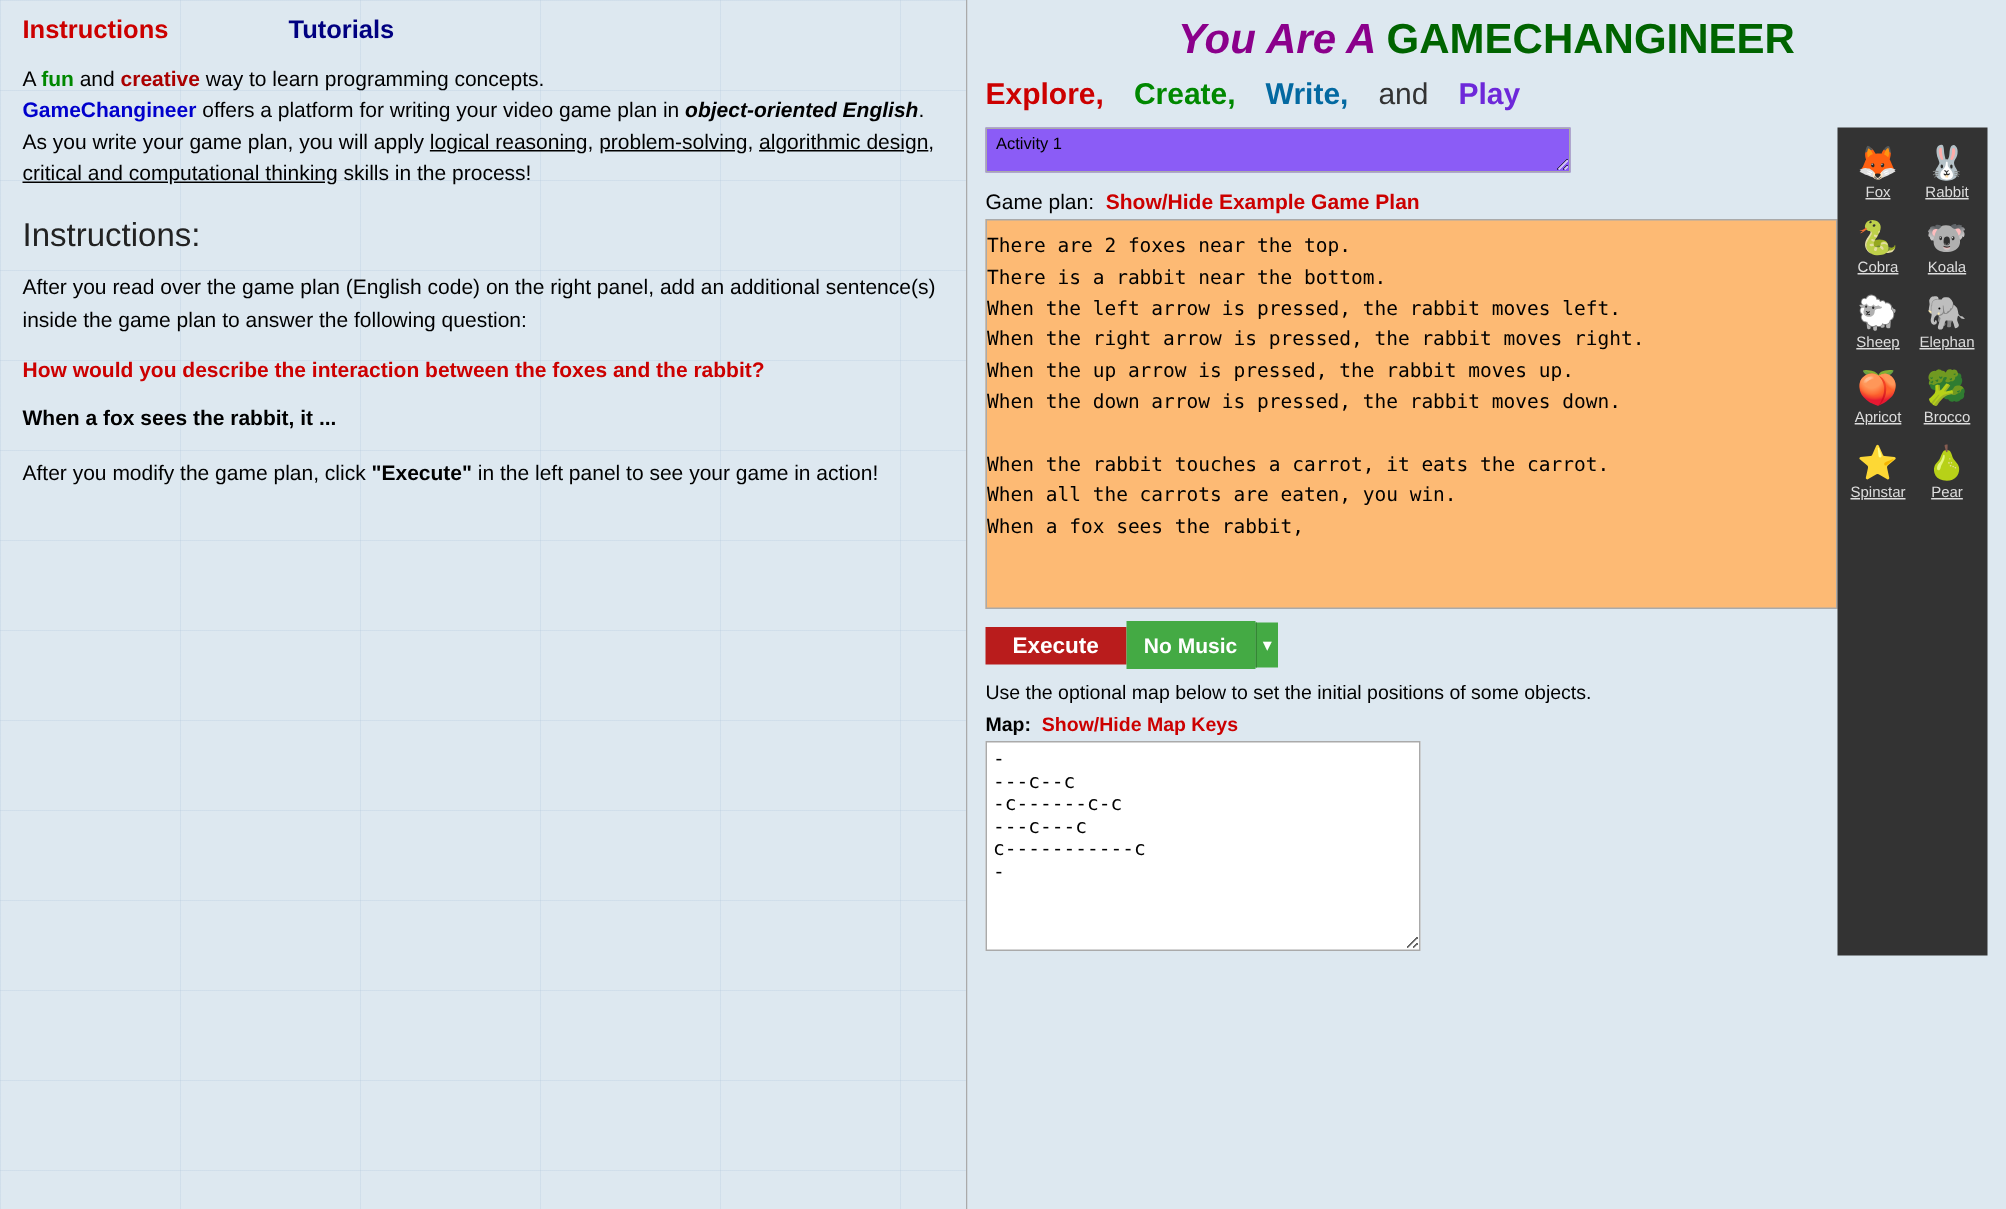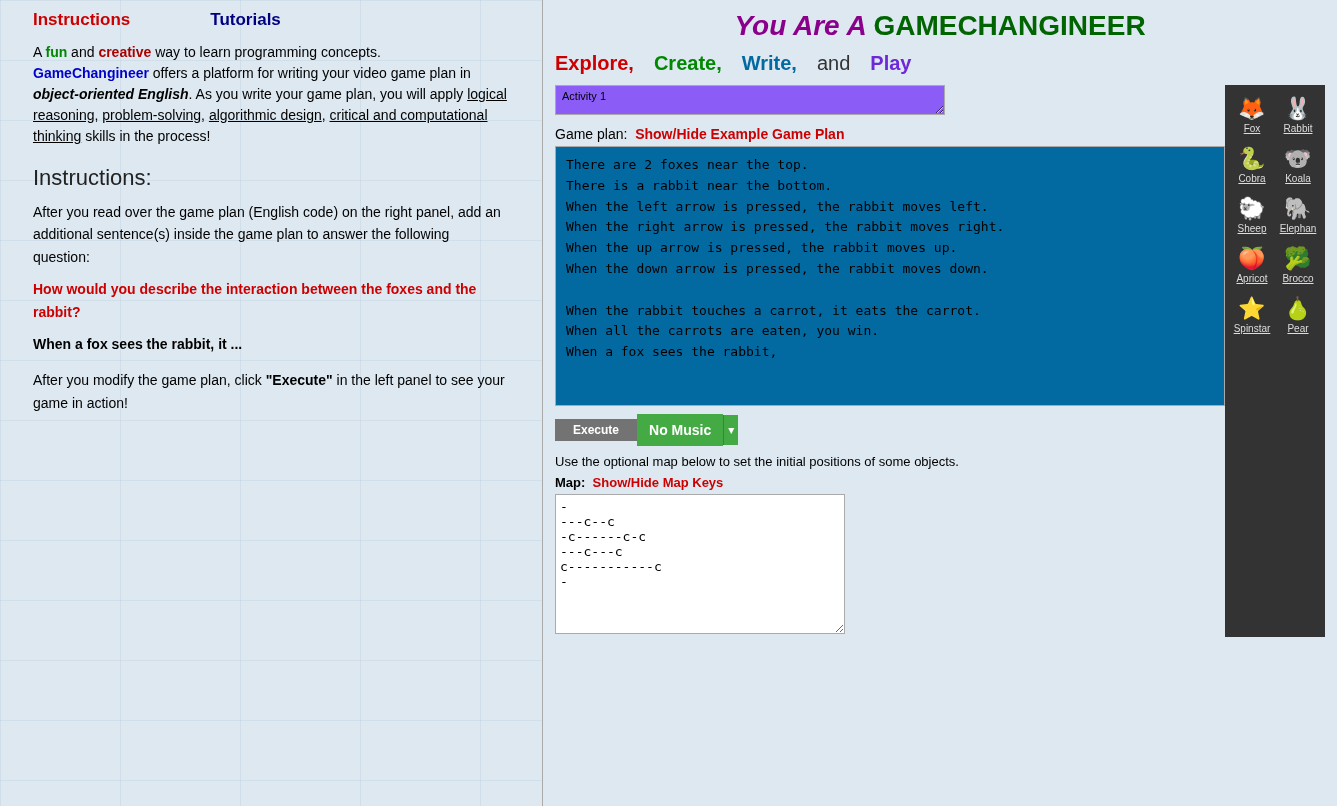--- a/index.html
+++ b/index.html
@@ -1,21 +1,21 @@
 <!DOCTYPE html>
 <html><head>
   <meta charset="utf-8">
   <style>
     * { box-sizing: border-box; margin: 0; padding: 0; }
     body { font-family: Arial, sans-serif; font-size: 14px; background: #dde8f0; width: 1337px; min-height: 806px; overflow-x: hidden; }
 
     .main-container { display: flex; width: 1337px; min-height: 806px; }
 
     
-    .left-panel { width: 543px; min-height: 806px; background: #dde8f0; padding: 10px 33px; border-right: 1px solid #aaa; }
+    .left-panel { width: 645px; min-height: 806px; background: #dde8f0; padding: 10px 15px; border-right: 1px solid #aaa; }
 
     .left-nav { display: flex; gap: 80px; margin-bottom: 12px; }
     .nav-instructions { color: #cc0000; font-size: 17px; font-weight: bold; text-decoration: none; cursor: pointer; }
     .nav-tutorials { color: #000080; font-size: 17px; font-weight: bold; text-decoration: none; cursor: pointer; }
 
     .intro-text { font-size: 14px; line-height: 1.5; margin-bottom: 10px; }
     .fun { color: #008800; font-weight: bold; }
     .creative { color: #aa0000; font-weight: bold; }
     .gamechangineer-link { color: #0000cc; font-weight: bold; text-decoration: none; }
     .bold-italic { font-weight: bold; font-style: italic; }
@@ -44,24 +44,24 @@
     .play { color: #6d28d9; font-weight: bold; }
 
     .activity-section { margin-bottom: 8px; }
     .activity-input, .u360-input { width: 390px; font-family: Liberation Sans, sans-serif; font-size: 11px; border: 1px solid #aaa; background: #8b5cf6; padding: 4px 6px; resize: vertical; }
     .activity-input { height: 30px; }
     .u360-input { height: 30px; }
 
     .game-plan-label { font-size: 14px; margin: 8px 0 4px 0; }
     .show-hide-link { color: #cc0000; font-weight: bold; cursor: pointer; text-decoration: none; }
 
-    .code-area { background: #0369a1; border: 1px solid #aaa; padding: 8px 10px; font-family: monospace; font-size: 13px; line-height: 1.6; white-space: pre; color: #000; width: 100%; min-height: 260px; margin-bottom: 6px; overflow: auto; }
+    .code-area { background: #fdba74; border: 1px solid #aaa; padding: 8px 0; font-family: monospace; font-size: 13px; line-height: 1.6; white-space: pre; color: #000; width: 100%; min-height: 260px; margin-bottom: 6px; overflow: auto; }
 
     .bottom-controls { display: flex; gap: 0; margin: 8px 0; align-items: center; }
-    .execute-btn { background: #737373; color: white; border: none; padding: 4px 18px; font-size: 12px; cursor: pointer; font-weight: bold; }
+    .execute-btn { background: #b91c1c; color: white; border: none; padding: 4px 18px; font-size: 15px; cursor: pointer; font-weight: bold; }
     .no-music-btn { background: #44aa44; color: white; border: none; padding: 8px 12px; font-size: 14px; cursor: pointer; font-weight: bold; }
     .dropdown-arrow { background: #44aa44; color: white; border: none; border-left: 1px solid #338833; padding: 8px 4px; font-size: 12px; cursor: pointer; }
 
     .map-info { font-size: 13px; margin: 6px 0; }
     .map-label { font-size: 13px; font-weight: bold; margin: 4px 0; }
     .show-hide-map { color: #cc0000; font-weight: bold; cursor: pointer; }
 
     .map-textarea { font-family: monospace; font-size: 13px; width: 290px; height: 140px; border: 1px solid #aaa; background: white; padding: 4px; resize: both; }
 
     

